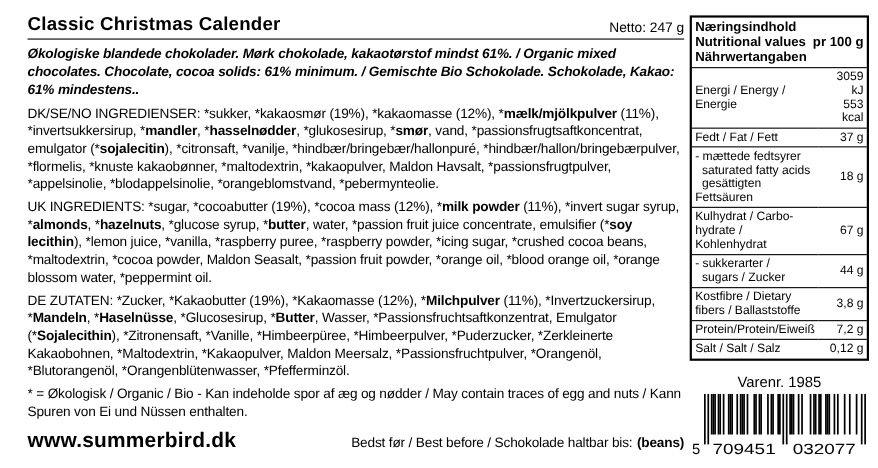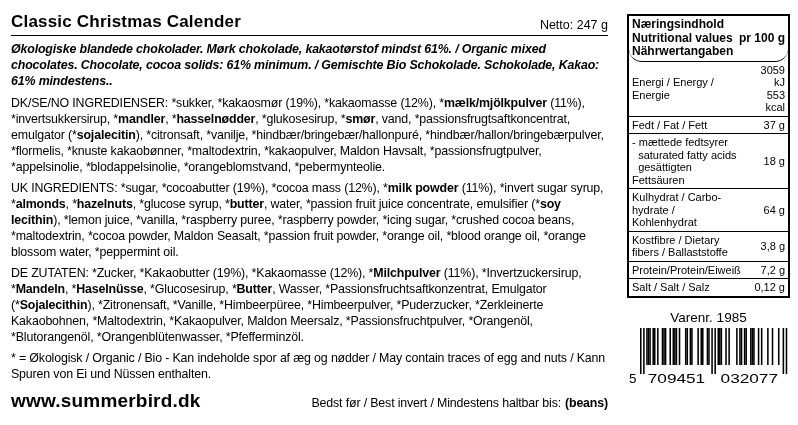--- a/index.html
+++ b/index.html
@@ -1,38 +1,38 @@
 <!DOCTYPE html>
 <html><head>
 <meta charset="utf-8">
 <style>
   html,body{margin:0;padding:0;background:#fff;}
   body{width:798px;height:425px;position:relative;overflow:hidden;
        font-family:"Liberation Sans",sans-serif;color:#000;}
-  .left-col{position:absolute;left:11px;top:12px;width:597px;}
+  .left-col{position:absolute;left:25px;top:12px;width:597px;}
   .right-col{position:absolute;left:627px;top:14px;width:163px;}
 
   .title-row{display:flex;justify-content:space-between;align-items:flex-end;
              border-bottom:1.5px solid #000;padding-bottom:3px;}
   .title{font-size:17px;font-weight:bold;letter-spacing:.2px;}
   .netto{font-size:12.5px;}
 
   p{margin:0 0 5px;font-size:12.4px;line-height:16px;letter-spacing:-.15px;}
   .desc{font-weight:bold;margin-top:5px;margin-bottom:6px;font-style:italic;}
   .b{font-weight:bold;}
   .footnote{margin-top:3px;margin-bottom:0;}
 
   .bottom-row{display:flex;justify-content:space-between;align-items:baseline;margin-top:8px;}
   .website{font-size:19px;font-weight:bold;letter-spacing:.2px;}
   .bestbefore{font-size:12.4px;letter-spacing:-.15px;}
   .dato{margin-left:4px;}
 
   .nbox{border:2px solid #000;}
   .nhead{display:flex;align-items:center;padding:2px 3px;border-bottom:1px solid #000;
-         font-weight:bold;font-size:12px;line-height:13.5px;border-radius:13px;}
+         font-weight:bold;font-size:12px;line-height:13.5px;}
   .nhead .titles{flex:1;white-space:pre-line;}
   .nhead .per{white-space:nowrap;padding-left:2px;}
   table.nutri{width:100%;border-collapse:collapse;font-size:11px;line-height:12.5px;}
   table.nutri td{padding:2px 3px;vertical-align:middle;}
   table.nutri tr + tr td{border-top:1px solid #000;}
   td.nlabel{white-space:pre-wrap;}
   td.nvalue{text-align:right;white-space:pre-line;width:42px;padding-right:4px;}
 
   .varenr{margin-top:12px;text-align:center;font-size:13.5px;}
   svg.barcode{display:block;margin:3px auto 0;}
@@ -45,21 +45,21 @@
     <span class="title">Classic Christmas Calender</span>
     <span class="netto">Netto: 247 g</span>
   </div>
   <p class="desc">Økologiske blandede chokolader. Mørk chokolade, kakaotørstof mindst 61%. / Organic mixed chocolates. Chocolate, cocoa solids: 61% minimum. / Gemischte Bio Schokolade. Schokolade, Kakao: 61% mindestens..</p>
   <p class="ing"><span>DK/SE/NO INGREDIENSER: *sukker, *kakaosmør (19%), *kakaomasse (12%), *</span><span class="b">mælk/mjölkpulver</span><span> (11%), *invertsukkersirup, *</span><span class="b">mandler</span><span>, *</span><span class="b">hasselnødder</span><span>, *glukosesirup, *</span><span class="b">smør</span><span>, vand, *passionsfrugtsaftkoncentrat, emulgator (*</span><span class="b">sojalecitin</span><span>), *citronsaft, *vanilje, *hindbær/bringebær/hallonpuré, *hindbær/hallon/bringebærpulver, *flormelis, *knuste kakaobønner, *maltodextrin, *kakaopulver, Maldon Havsalt, *passionsfrugtpulver, *appelsinolie, *blodappelsinolie, *orangeblomstvand, *pebermynteolie.</span></p>
   <p class="ing"><span>UK INGREDIENTS: *sugar, *cocoabutter (19%), *cocoa mass (12%), *</span><span class="b">milk powder</span><span> (11%), *invert sugar syrup, *</span><span class="b">almonds</span><span>, *</span><span class="b">hazelnuts</span><span>, *glucose syrup, *</span><span class="b">butter</span><span>, water, *passion fruit juice concentrate, emulsifier (*</span><span class="b">soy lecithin</span><span>), *lemon juice, *vanilla, *raspberry puree, *raspberry powder, *icing sugar, *crushed cocoa beans, *maltodextrin, *cocoa powder, Maldon Seasalt, *passion fruit powder, *orange oil, *blood orange oil, *orange blossom water, *peppermint oil.</span></p>
   <p class="ing"><span>DE ZUTATEN: *Zucker, *Kakaobutter (19%), *Kakaomasse (12%), *</span><span class="b">Milchpulver</span><span> (11%), *Invertzuckersirup, *</span><span class="b">Mandeln</span><span>, *</span><span class="b">Haselnüsse</span><span>, *Glucosesirup, *</span><span class="b">Butter</span><span>, Wasser, *Passionsfruchtsaftkonzentrat, Emulgator (*</span><span class="b">Sojalecithin</span><span>), *Zitronensaft, *Vanille, *Himbeerpüree, *Himbeerpulver, *Puderzucker, *Zerkleinerte Kakaobohnen, *Maltodextrin, *Kakaopulver, Maldon Meersalz, *Passionsfruchtpulver, *Orangenöl, *Blutorangenöl, *Orangenblütenwasser, *Pfefferminzöl.</span></p>
   <p class="footnote">* = Økologisk / Organic / Bio - Kan indeholde spor af æg og nødder / May contain traces of egg and nuts / Kann Spuren von Ei und Nüssen enthalten.</p>
   <div class="bottom-row">
     <span class="website">www.summerbird.dk</span>
-    <span class="bestbefore"><span>Bedst før / Best invert / Mindestens haltbar bis:</span><span class="b dato">(beans)</span></span>
+    <span class="bestbefore"><span>Bedst før / Best before / Schokolade haltbar bis:</span><span class="b dato">(beans)</span></span>
   </div>
 </div>
 
 <div class="right-col">
   <div class="nbox">
     <div class="nhead">
       <span class="titles">Næringsindhold
 Nutritional values
 Nährwertangaben</span>
       <span class="per">pr 100 g</span>
@@ -78,21 +78,26 @@
           </tr>
           <tr>
             <td class="nlabel">- mættede fedtsyrer
   saturated fatty acids
   gesättigten Fettsäuren</td>
             <td class="nvalue">18 g</td>
           </tr>
           <tr>
             <td class="nlabel">Kulhydrat / Carbo-
 hydrate / Kohlenhydrat</td>
-            <td class="nvalue">64 g</td>
+            <td class="nvalue">67 g</td>
+          </tr>
+          <tr>
+            <td class="nlabel">- sukkerarter /
+  sugars / Zucker</td>
+            <td class="nvalue">44 g</td>
           </tr>
           <tr>
             <td class="nlabel">Kostfibre / Dietary
 fibers / Ballaststoffe</td>
             <td class="nvalue">3,8 g</td>
           </tr>
           <tr>
             <td class="nlabel">Protein/Protein/Eiweiß</td>
             <td class="nvalue">7,2 g</td>
           </tr>

